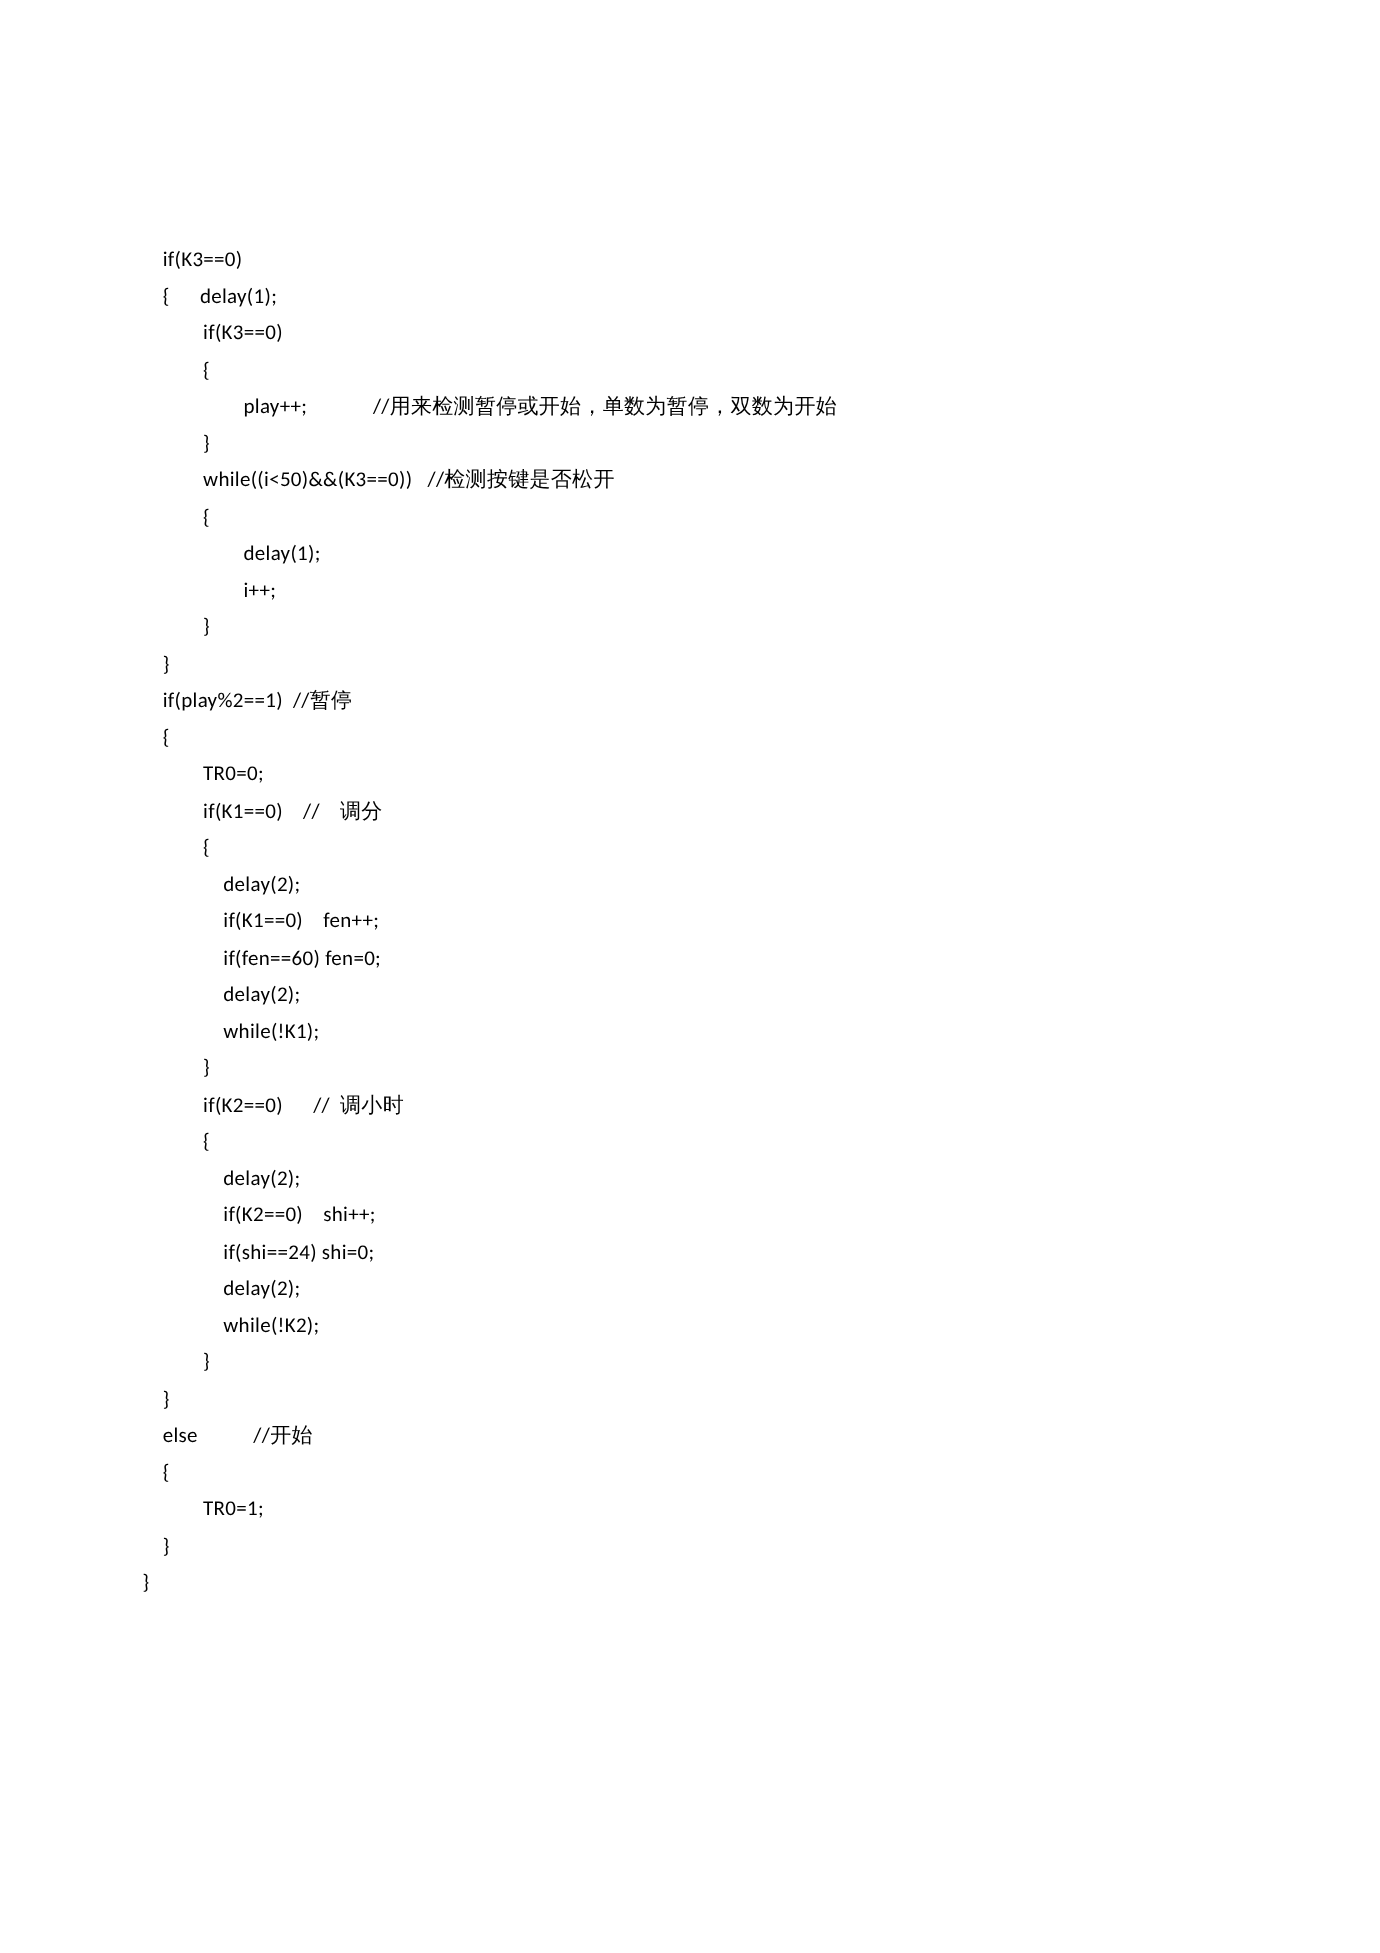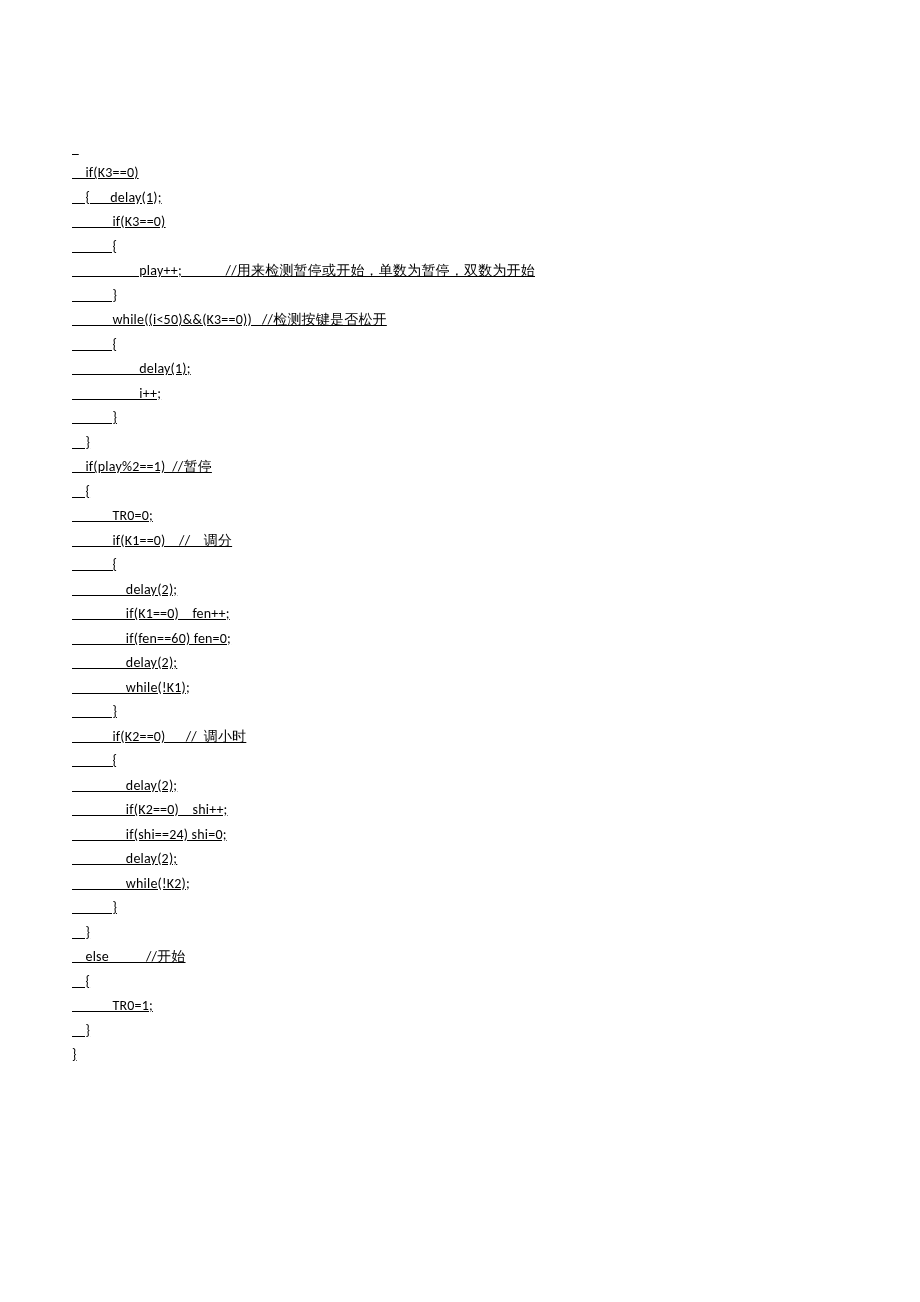--- a/index.html
+++ b/index.html
@@ -8,26 +8,25 @@
     background: #ffffff;
     font-family: Calibri, "Segoe UI", Arial, sans-serif;
     font-size: 14px;
     color: #000000;
     width: 920px;
     height: 1302px;
     box-sizing: border-box;
   }
   .page {
     padding-top: 112px;
-    padding-left: 72px;
+    padding-left: 95px;
     padding-right: 60px;
     white-space: pre;
     line-height: 1.75;
     letter-spacing: 0.2px;
-    text-decoration: underline;
   }
 </style>
 </head>
 <body>
 
 <div class="page">
   <div>    if(K3==0)
     {      delay(1);
             if(K3==0)
             {

